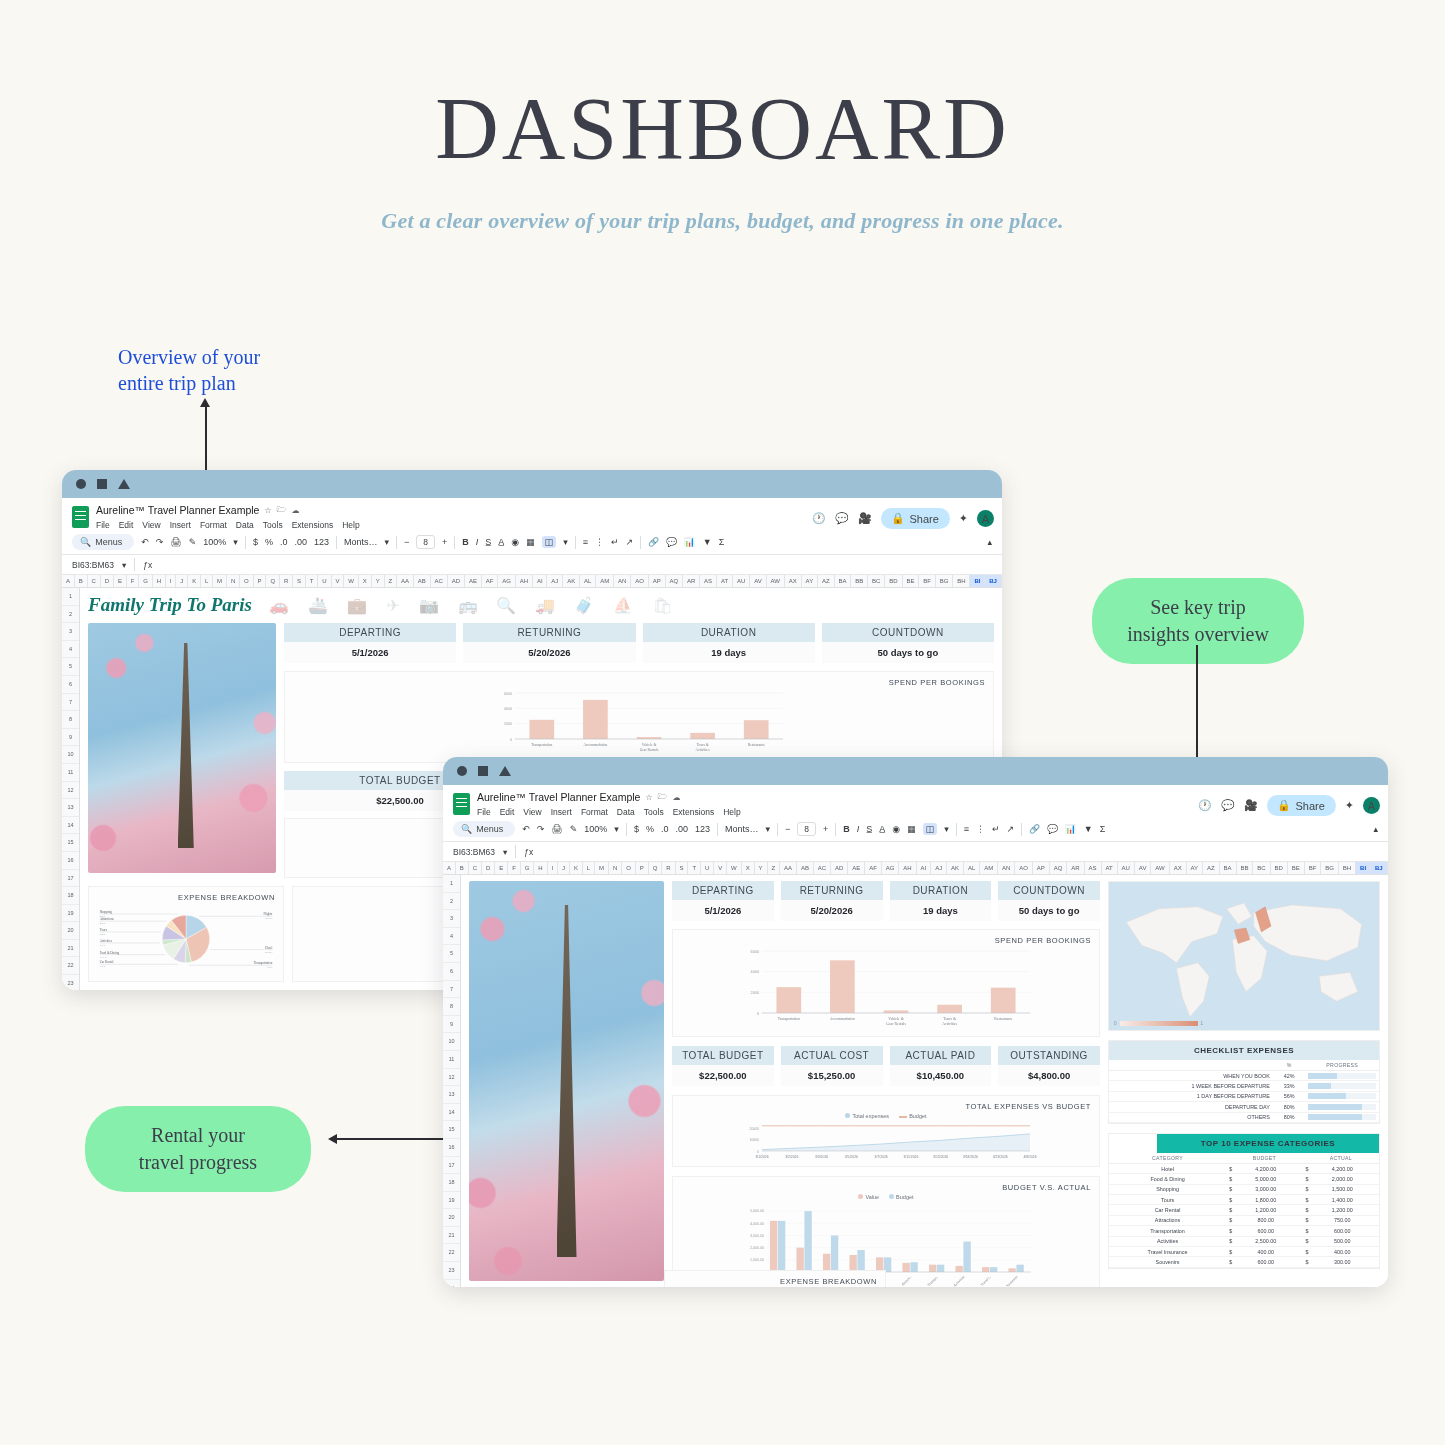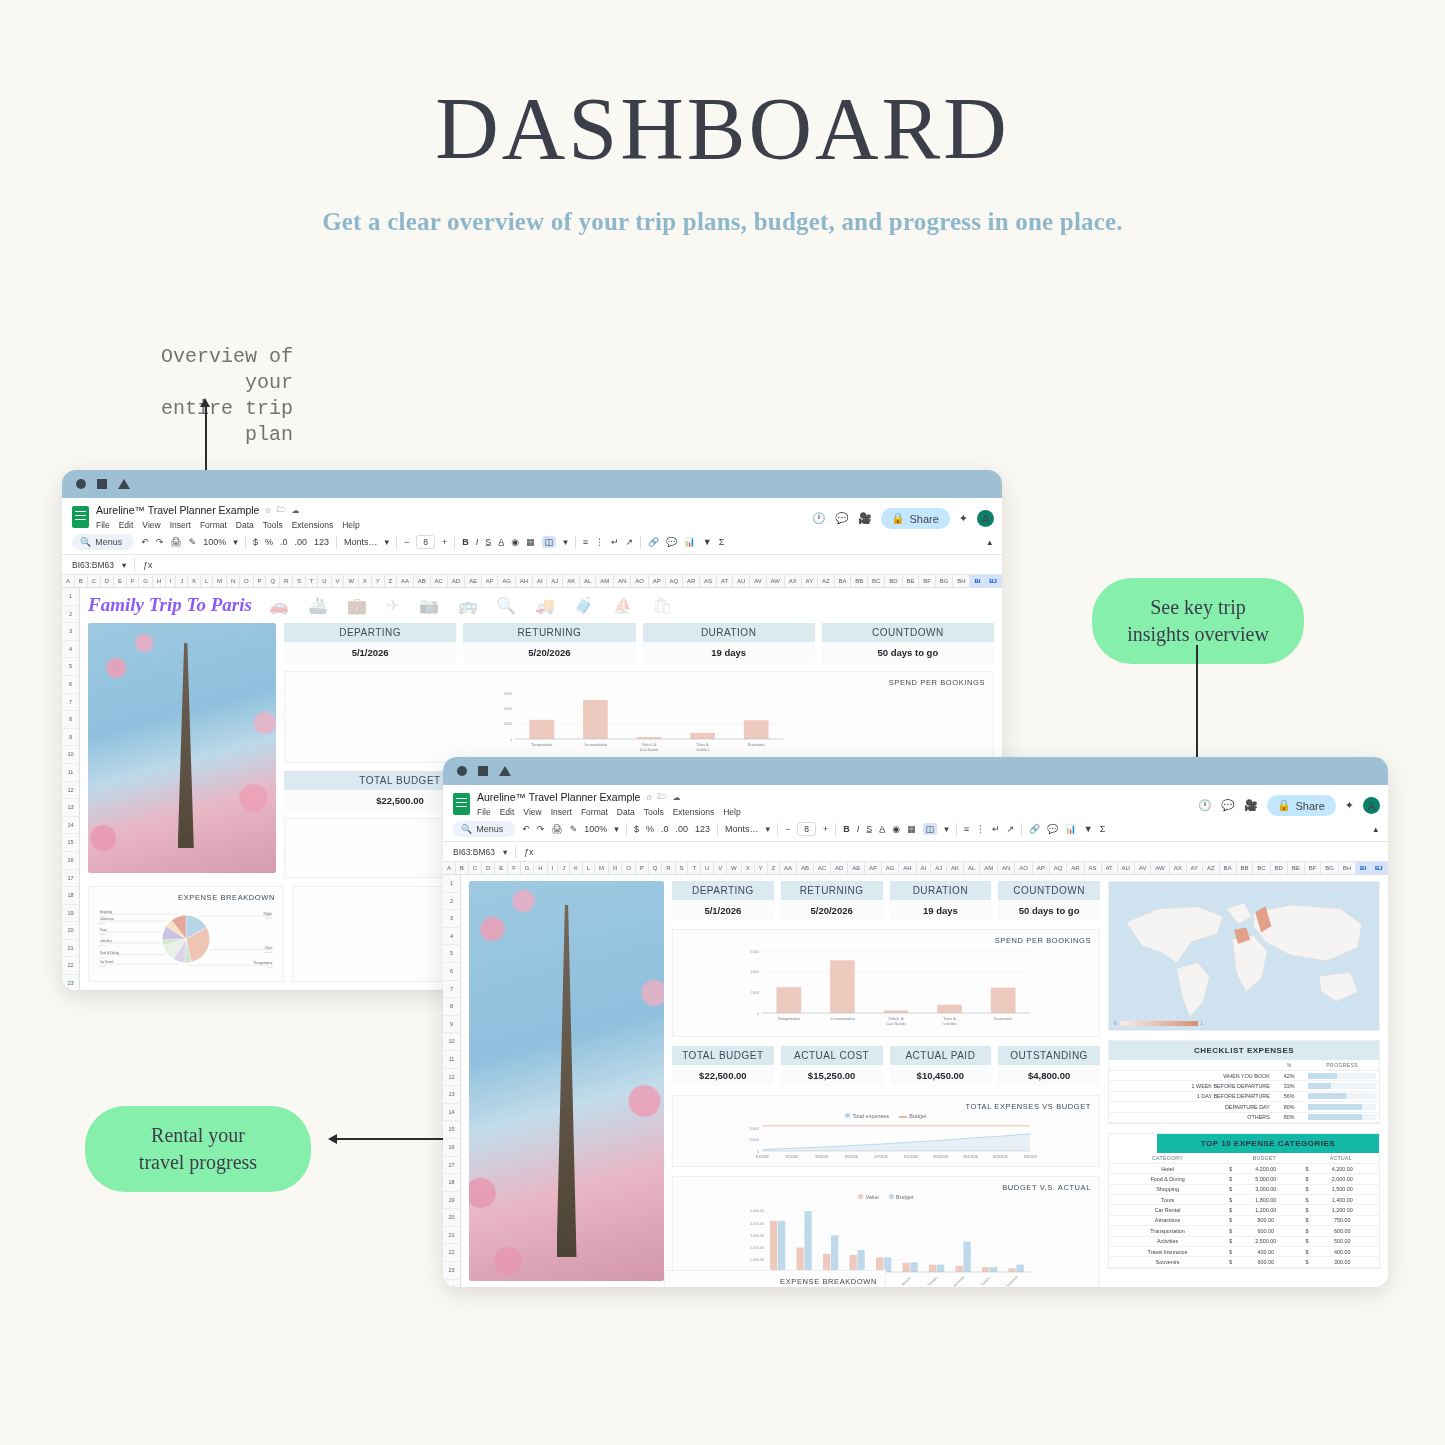--- a/index.html
+++ b/index.html
@@ -13,27 +13,27 @@
   .page-title{
     position:absolute; top:78px; left:0; width:100%;
     text-align:center;
     font-family:"Liberation Serif", serif;
     font-size:88px; letter-spacing:3px; color:#3c3f4a; font-weight:400;
   }
   .page-sub{
     position:absolute; top:208px; left:0; width:100%;
     text-align:center;
     font-family:"Liberation Serif", serif;
-    font-size:25px; font-weight:700; color:#8fb7cc; letter-spacing:.2px;
+    font-size:22px; font-weight:700; color:#8fb7cc; letter-spacing:.2px;font-style:italic;
   }
   
   .callout{
     position:absolute;
-    font-family:Liberation Mono, monospace;
-    color:#737373; text-align:right; line-height:1.3;
+    font-family:Liberation Serif, serif;
+    color:#1d4ed8; text-align:left; line-height:1.3;
   }
   .callout.plain{ font-size:20px; }
   .bubble{
     background:#86efac; border-radius:40px; padding:16px 26px;
     font-family:"Liberation Serif", serif; font-size:20px; color:#3c3f4a;
     text-align:center; line-height:1.35; position:absolute;
   }
   .lead-line{ position:absolute; background:#2b2b30; }
   .lead-dot{ position:absolute; width:9px;height:9px;border-radius:50%;background:#2b2b30;}
   .arrow-up{
@@ -82,21 +82,21 @@
   .colhead div{ flex:1 0 auto; text-align:center; border-right:1px solid #e4e4e4;
                 line-height:13px; min-width:0;}
   .colhead div.sel{ background:#d3e3fd; color:#1155cc; font-weight:700;}
   .sheet{ display:flex; background:#fff; }
   .rowhead{ width:18px; background:#f8f9fa; border-right:1px solid #e0e0e0;
             font-size:5.5px; color:#5f6368; text-align:center; }
   .rowhead div{ height:17.6px; line-height:17.6px; border-bottom:1px solid #ececec;}
   .canvas{ flex:1; position:relative; background:#fff; padding:6px 8px;}
   
   .trip-title{ font-family:"Liberation Serif",serif; font-style:italic; font-weight:700;
-               font-size:19px; color:#8b5cf6; }
+               font-size:19px; color:#0f766e; }
   .icon-row{ display:flex; gap:19px; opacity:.28; font-size:16px; color:#9aa3ab;}
   .kpi-row{ display:flex; gap:7px;}
   .kpi{ flex:1; text-align:center;}
   .kpi .k-h{ background:#dbe9f1; font-size:10px; letter-spacing:.5px; color:#3f4a55;
              padding:4px 0;}
   .kpi .k-v{ background:#fbfbfb; font-size:9.5px; font-weight:700; color:#23262c;
              padding:5px 0;}
   .panel{ background:#fdfdfd; border:1px solid #f0f0f0; padding:6px 8px;}
   .panel-t{ text-align:right; font-size:7.5px; letter-spacing:.6px; color:#3f4a55;}
   .legend{ display:flex; justify-content:center; gap:10px; font-size:5.5px;

